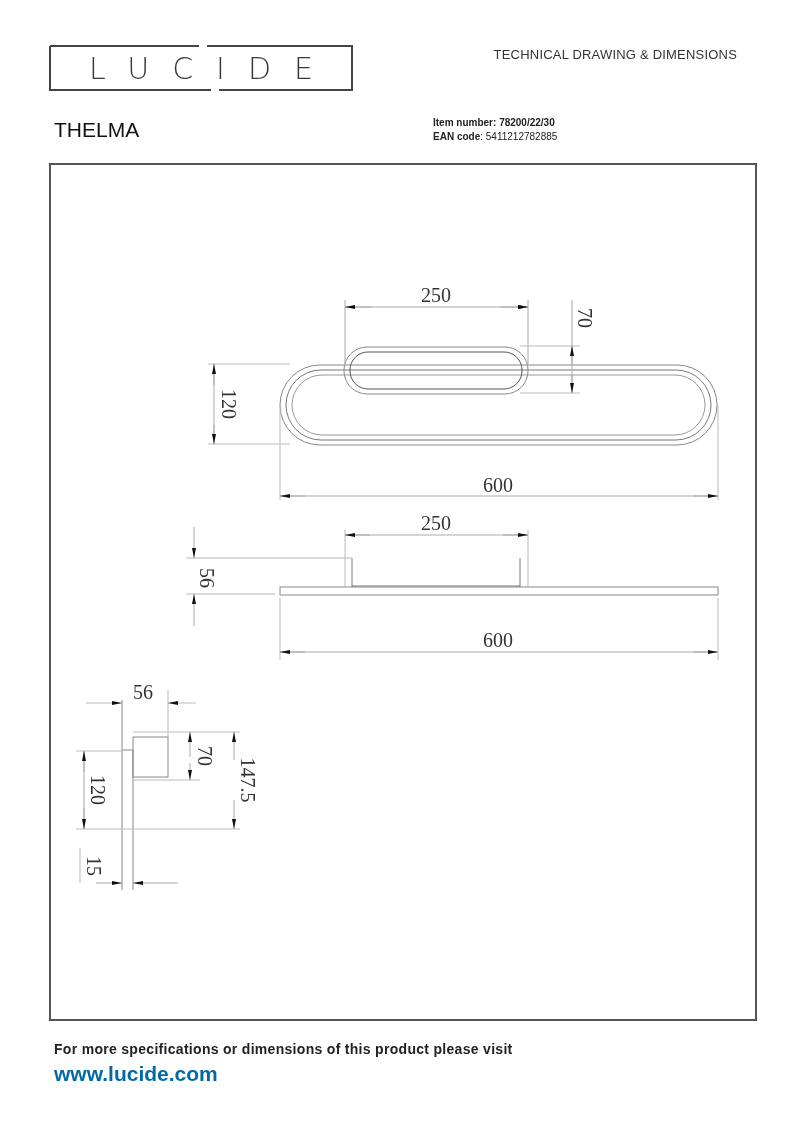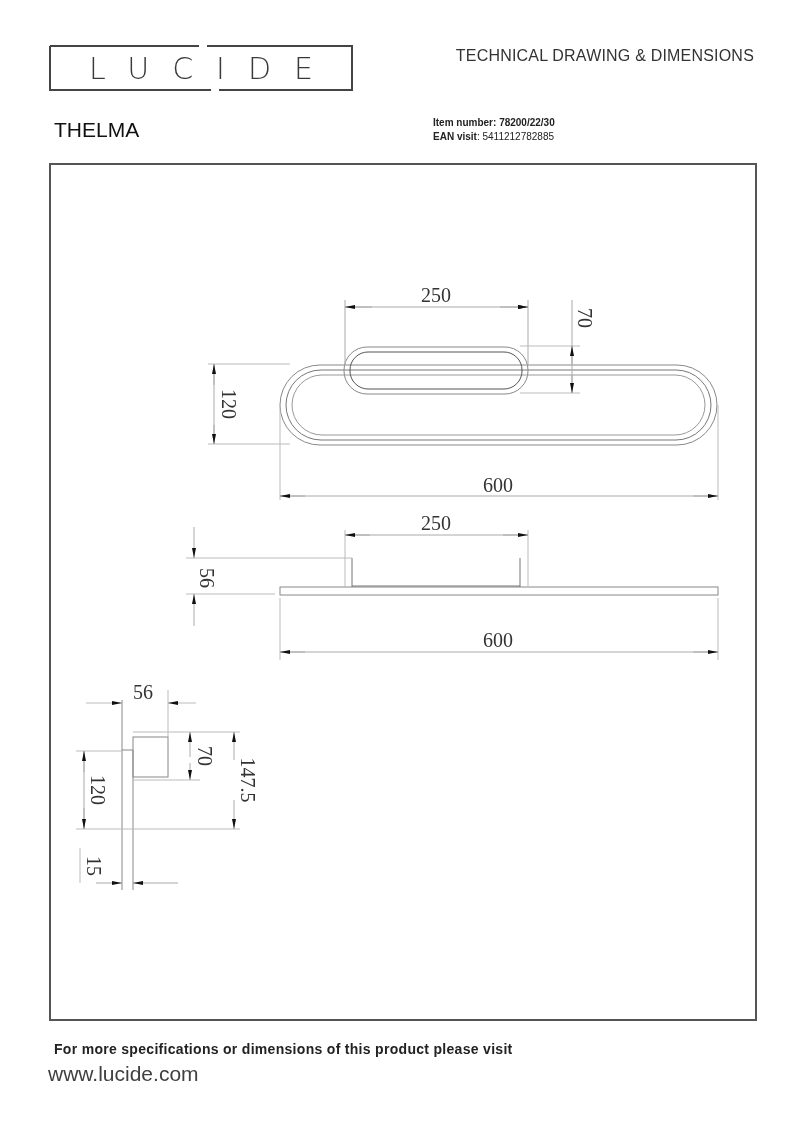--- a/index.html
+++ b/index.html
@@ -1,46 +1,46 @@
 <!DOCTYPE html>
 <html><head>
 <meta charset="utf-8">
 <style>
   html, body { margin:0; padding:0; background:#ffffff; }
   body { width:800px; height:1133px; position:relative; overflow:hidden; font-family:"Liberation Sans", sans-serif; color:#222; }
   .logo-box { position:absolute; left:49px; top:45px; width:360px; height:46px; }
   .logo-box svg { position:absolute; left:0; top:0; }
   .logo-text { position:absolute; left:0; top:8px; width:304px; text-align:center; font-family:"DejaVu Sans", sans-serif; font-weight:300; font-size:30px; letter-spacing:23px; color:#3a3a3a; text-indent:23px; line-height:32px; }
-  .header-right { position:absolute; right:46px; top:47px; font-size:16px; color:#333; letter-spacing:0.2px; }
+  .header-right { position:absolute; right:63px; top:47px; font-size:13px; color:#333; letter-spacing:0.2px; }
   .product-name { position:absolute; left:54px; top:118px; font-size:21px; font-weight:normal; color:#111; }
   .meta { position:absolute; left:389px; top:116px; font-size:10px; line-height:14px; color:#222;margin-left:44px; }
   .meta b { font-weight:bold; }
   .frame { position:absolute; left:49px; top:163px; width:708px; height:858px; border:2px solid #555; box-sizing:border-box; }
   .drawing { position:absolute; left:0; top:0; }
   .dim { font-family:"Liberation Serif", serif; font-size:20px; fill:#333; }
   .footer-line { position:absolute; left:54px; top:1041px; font-size:14px; font-weight:bold; color:#222; letter-spacing:0.3px; }
-  .footer-url { position:absolute; left:48px; top:1062px; font-size:21px; font-weight:normal; color:#404040; }
+  .footer-url { position:absolute; left:54px; top:1062px; font-size:21px; font-weight:bold; color:#0369a1; }
 </style>
 </head>
 <body>
 
 <div class="logo-box">
   <svg width="304" height="46">
     <path d="M1 1 H150 M158 1 H303 V45 H170 M162 45 H1 V1" fill="none" stroke="#444" stroke-width="2"></path>
   </svg>
   <div class="logo-text">LUCIDE</div>
 </div>
 
 <div class="header-right">TECHNICAL DRAWING &amp; DIMENSIONS</div>
 
 <div class="product-name">THELMA</div>
 
 <div class="meta">
   <div><b>Item number:</b> <b>78200/22/30</b></div>
-  <div><b>EAN visit</b>: <span>5411212782885</span></div>
+  <div><b>EAN code</b>: <span>5411212782885</span></div>
 </div>
 
 <div class="frame"></div>
 
 <svg class="drawing" width="800" height="1133">
   <defs>
     <marker id="ar" markerWidth="10" markerHeight="6" refX="10" refY="3" orient="auto" markerUnits="userSpaceOnUse">
       <path d="M0 1 L10 3 L0 5 Z" fill="#111"></path>
     </marker>
   </defs>

